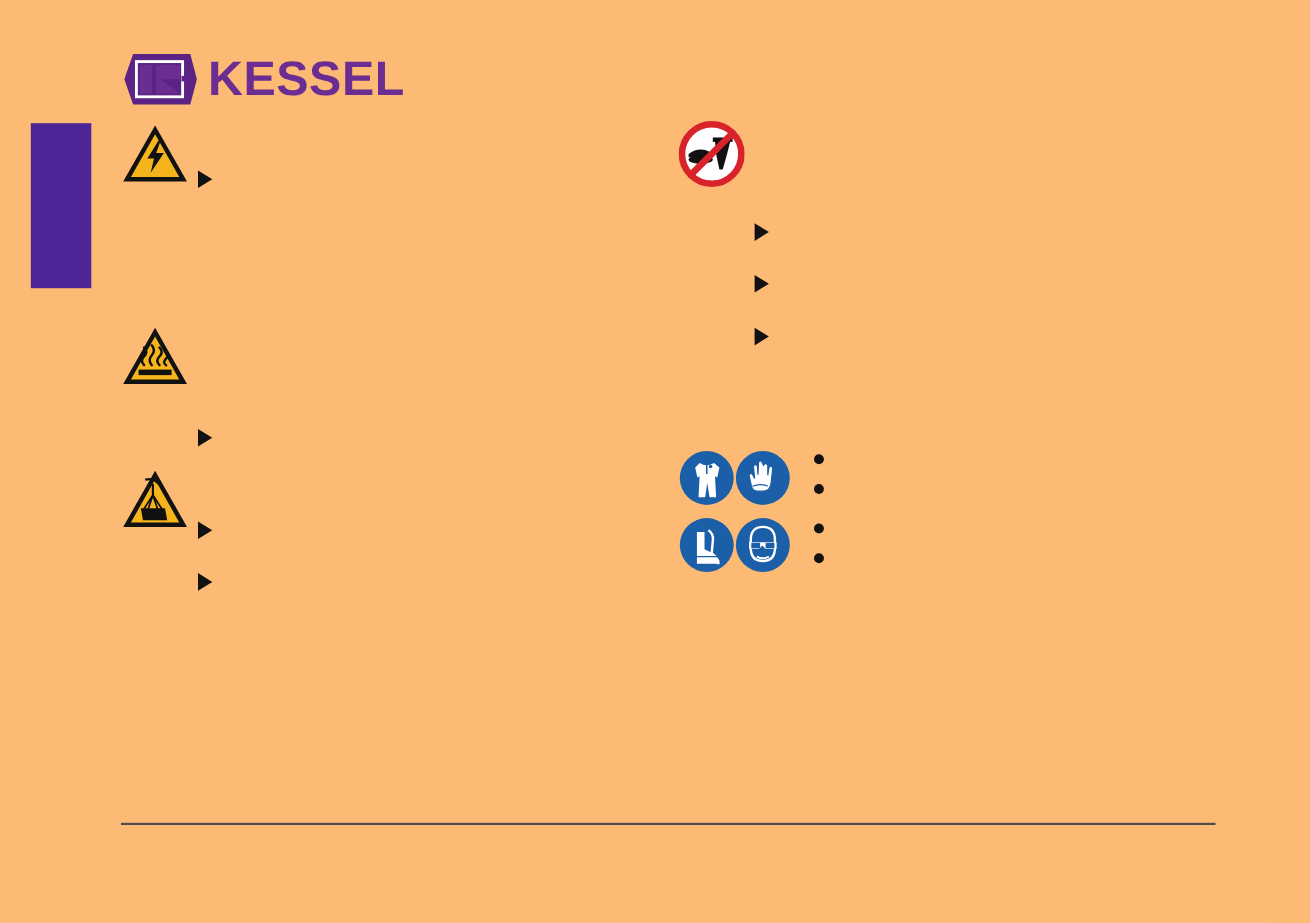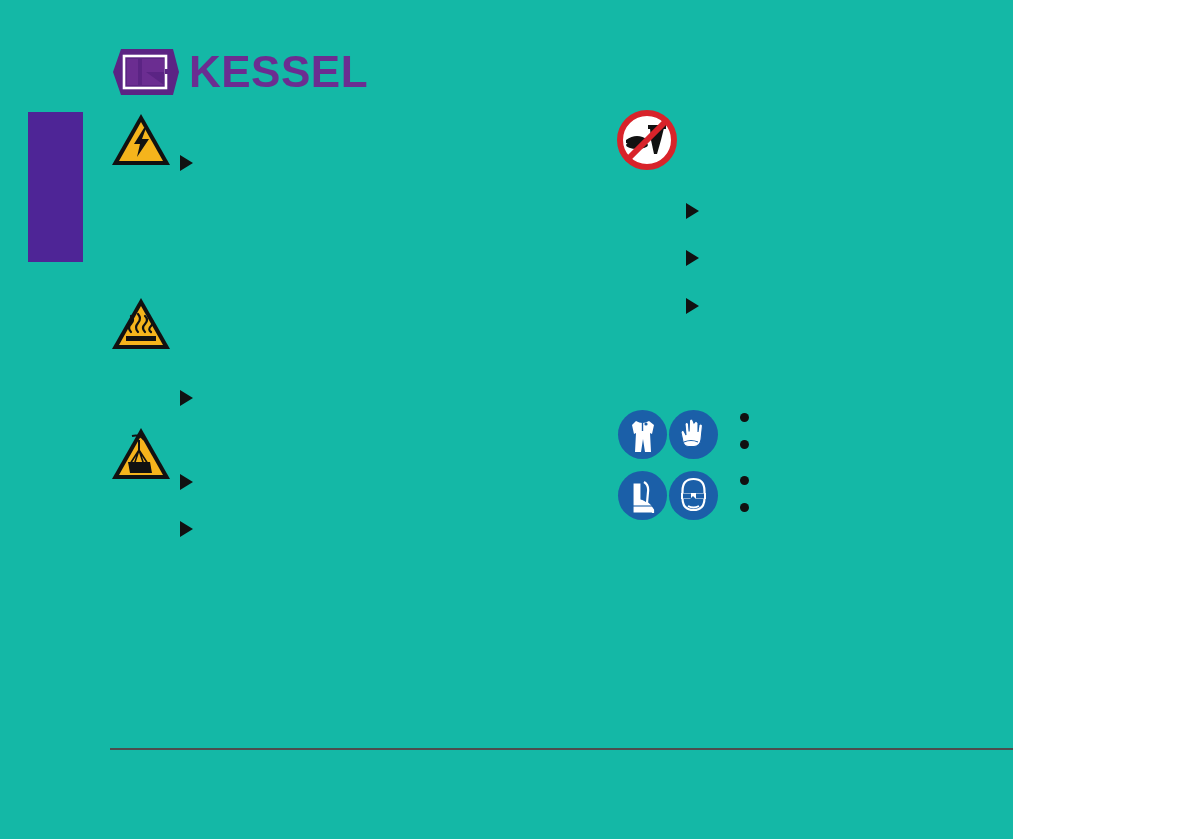--- a/index.html
+++ b/index.html
@@ -7,23 +7,23 @@
     margin: 0;
     padding: 0;
     background: #ffffff;
   }
   body {
     font-family: "Liberation Sans", sans-serif;
     -webkit-font-smoothing: antialiased;
   }
   #page {
     position: relative;
-    width: 1013px;
+    width: 1191px;
     height: 839px;
-    background: #14b8a6;
+    background: #fdba74;
     overflow: hidden;
   }
 
   
   .chapter-tab {
     position: absolute;
     left: 28px;
     top: 112px;
     width: 55px;
     height: 150px;

